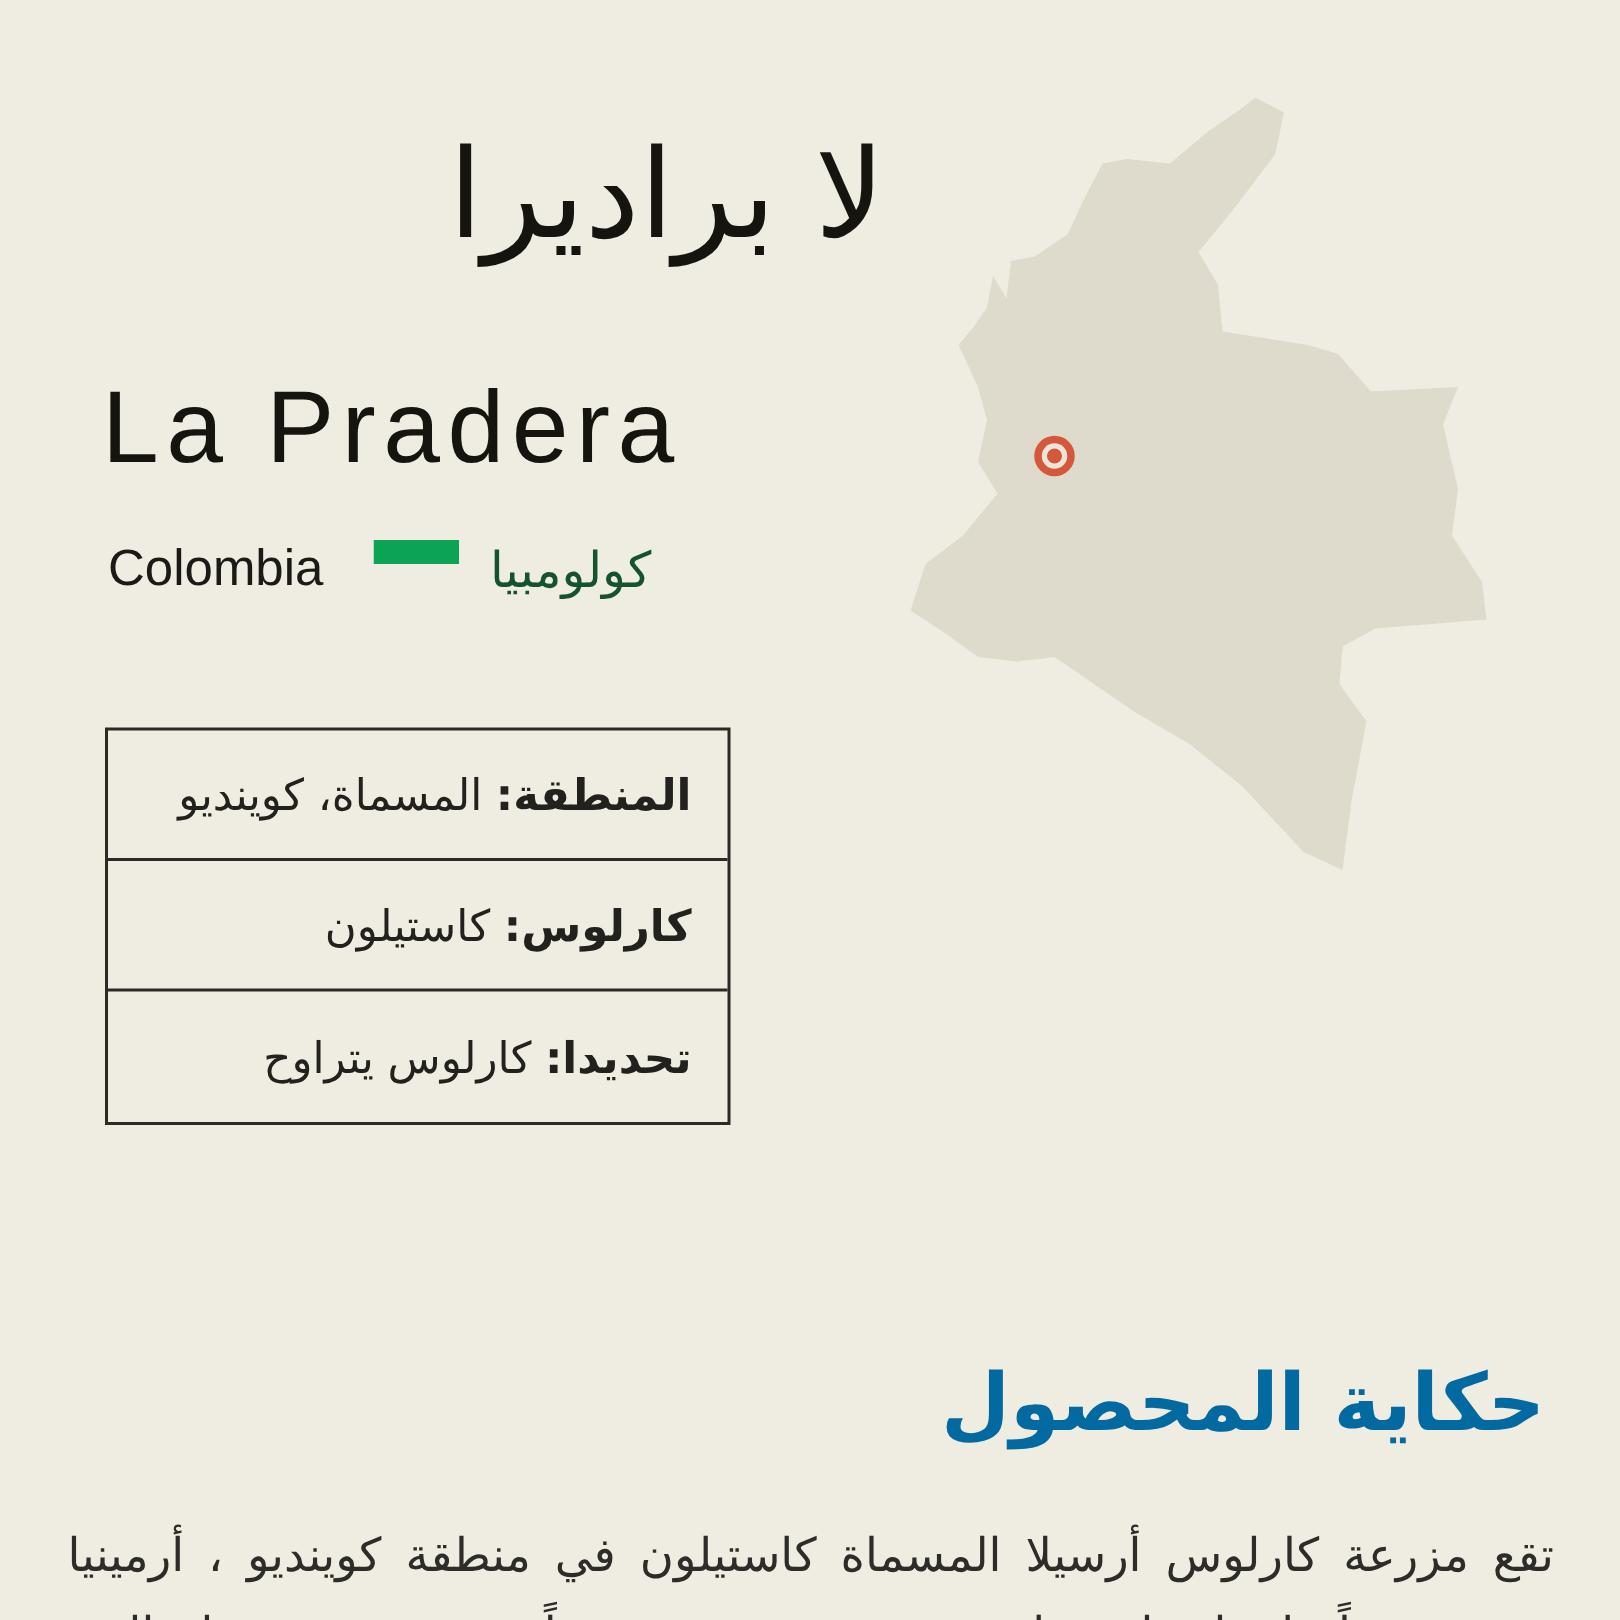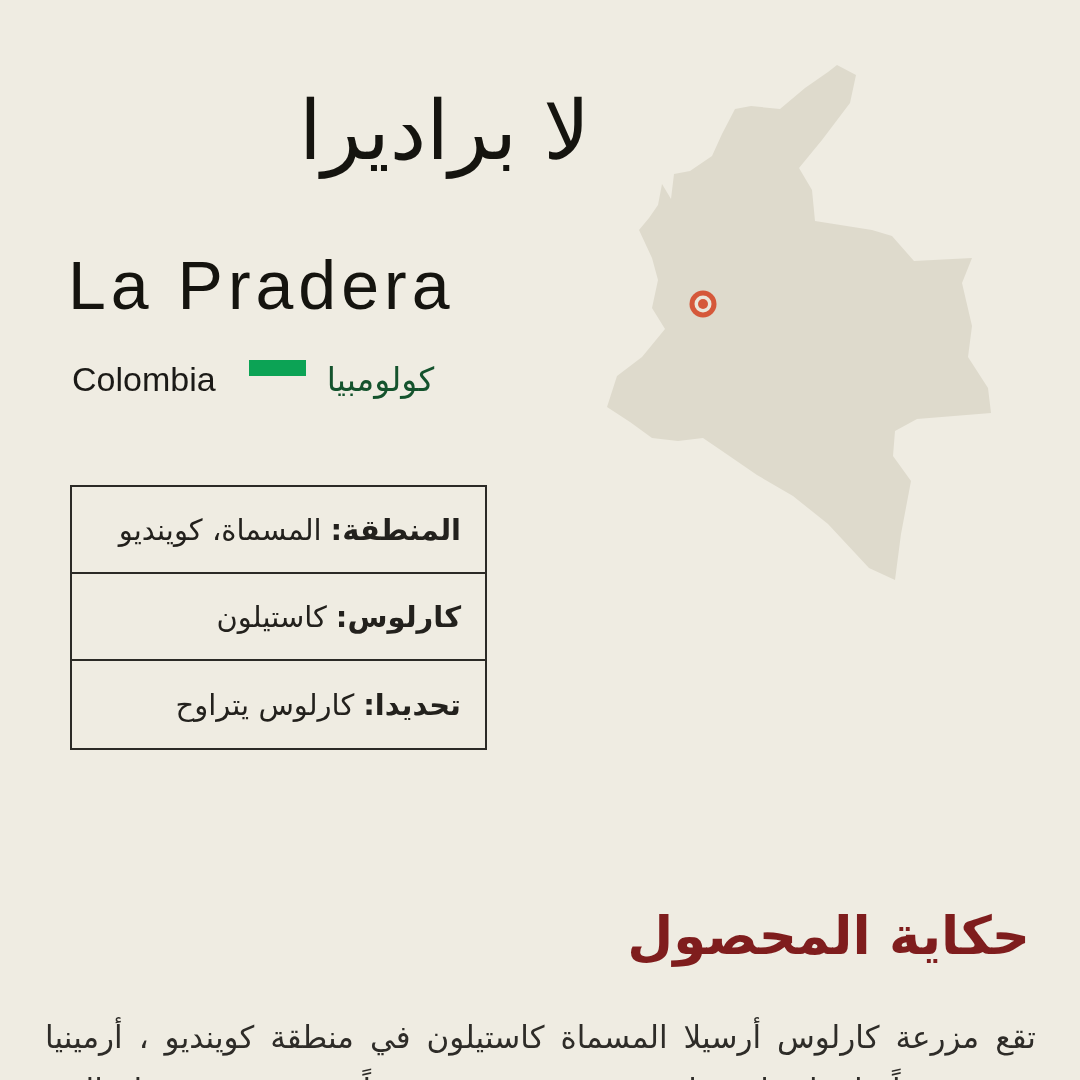--- a/index.html
+++ b/index.html
@@ -52,21 +52,21 @@
     border-bottom:2px solid #2B2A26;
     font-size:29px; color:#23211D; column-gap:9px;
     white-space:nowrap;
   }
   .details-row:last-child { border-bottom:none; }
   .details-label { font-weight:bold; }
   .map-wrap { position:absolute; left:604px; top:63px; width:390px; height:517px; }
   .story-heading {
     position:absolute; right:50px; top:903px;
     direction:rtl; text-align:right;
-    font-size:53px; font-weight:bold; color:#7f1d1d;
+    font-size:53px; font-weight:bold; color:#0369a1;
     line-height:1.25;
   }
   .story-body {
     position:absolute; left:45px; right:44px; top:1011px;
     direction:rtl; color:#2E2C28;
   }
   .story-line {
     font-size:31px; line-height:53px;
     text-align:justify; text-align-last:justify;
     white-space:nowrap;

